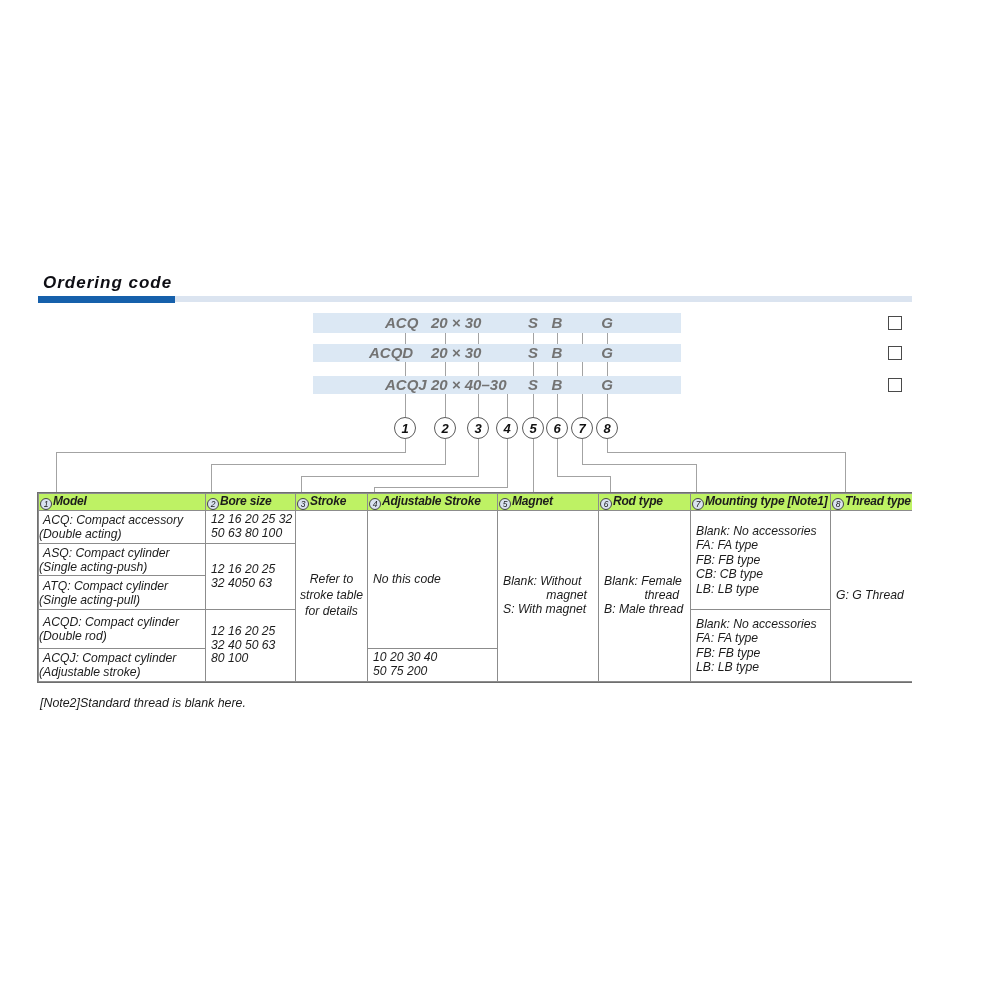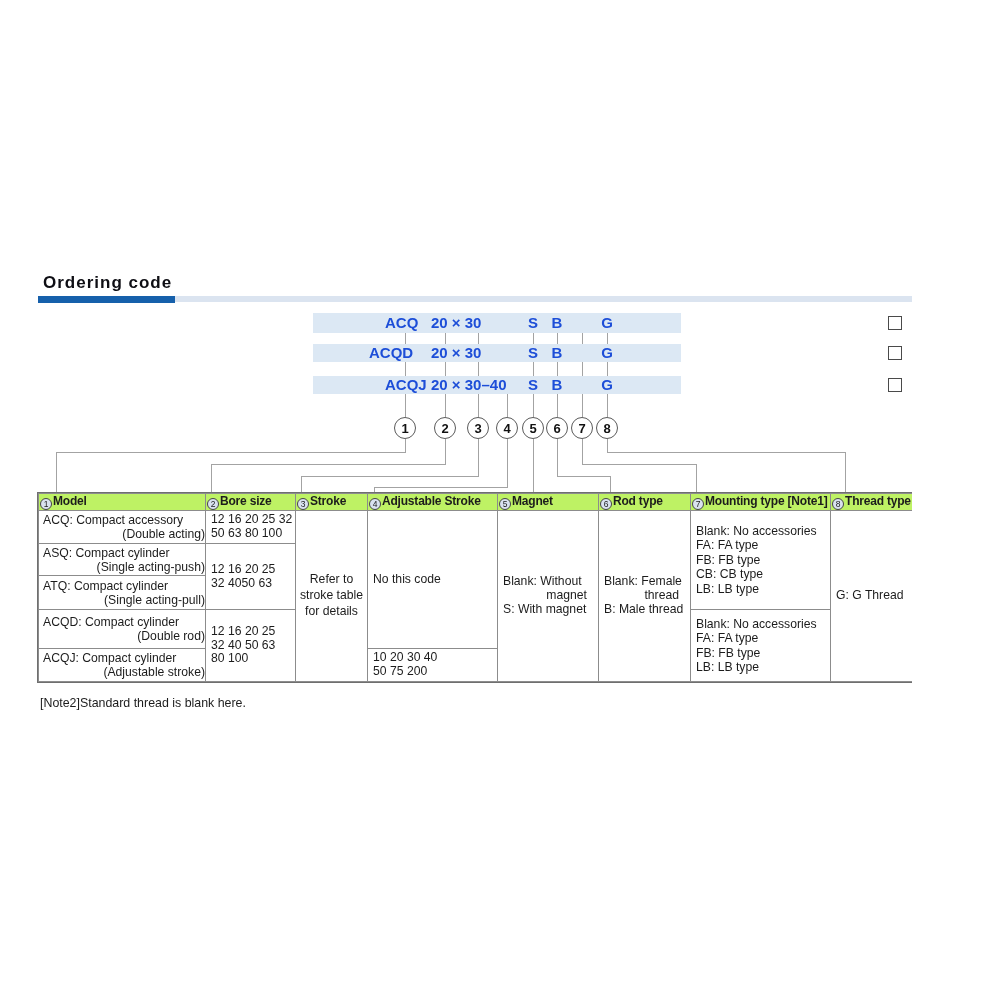--- a/index.html
+++ b/index.html
@@ -1,27 +1,27 @@
 <!DOCTYPE html>
 <html><head>
 <meta charset="utf-8">
 <style>
   html,body{margin:0;padding:0;background:#fff;}
   .canvas{position:relative;width:912px;height:1000px;background:#ffffff;overflow:hidden;
-          font-family:"Liberation Sans",sans-serif;color:#1c1c1c;}
+          font-family:"Liberation Sans",sans-serif;color:#1c1c1c;font-style:italic;}
 
   
   .page-title{position:absolute;left:43px;top:273px;font-size:17px;font-weight:bold;
               letter-spacing:1px;color:#0e0e14;}
   .title-bar{position:absolute;left:38px;top:296px;width:924px;height:6px;background:#dbe4f0;}
   .title-bar-dark{position:absolute;left:0;top:0;width:137px;height:7px;background:#1660ab;}
 
   
   .code-row{position:absolute;left:313px;width:368px;background:#dce8f4;}
-  .code-row span{position:absolute;font-weight:bold;font-size:15px;color:#1d4ed8;white-space:nowrap;}
+  .code-row span{position:absolute;font-weight:bold;font-size:15px;color:#737373;white-space:nowrap;}
   .cr-c{transform:translateX(-50%);}
   .cr-box{position:absolute;width:12px;height:12px;border:1.5px solid #4a4a4a;background:#fff;
           left:575px;transform:none;}
 
   
   .v{position:absolute;width:1px;background:#a3a3a3;}
   .h{position:absolute;height:1px;background:#a3a3a3;}
 
   
   .callout{position:absolute;top:417px;width:22px;height:22px;border:1.4px solid #5a5a5a;
@@ -33,21 +33,21 @@
            table-layout:fixed;font-size:12.2px;color:#1c1c1c;}
   .octable th,.octable td{border:1px solid #8c8c8c;padding:0;vertical-align:middle;
            overflow:hidden;background:#fff;}
   .octable th{background:#bef264;height:16px;font-size:12px;font-weight:bold;text-align:left;
            padding-left:1px;white-space:nowrap;letter-spacing:-0.2px;}
   .octable{outline:1px solid #6f6f6f;}
   .hnum{display:inline-flex;width:12px;height:12px;border:1px solid #444;border-radius:50%;
         box-sizing:border-box;align-items:center;justify-content:center;font-size:8.5px;
         font-weight:normal;margin-right:1px;vertical-align:-2px;background:#d9e2ef;}
   .m1{padding-left:4px;white-space:nowrap;}
-  .m2{text-align:right;white-space:nowrap;}
+  .m2{text-align:left;white-space:nowrap;}
   .ln{padding-left:5px;white-space:nowrap;line-height:1.14;}
   .ln-r{text-align:right;padding-right:11px;white-space:nowrap;line-height:1.14;}
   .ctr{text-align:center;white-space:nowrap;line-height:1.3;}
   .mount div{padding-left:5px;white-space:nowrap;line-height:1.18;}
 
   
   .note{position:absolute;left:40px;font-size:12.4px;color:#1c1c1c;white-space:nowrap;}
 </style>
 </head>
 <body>
@@ -72,21 +72,21 @@
     <span style="left:56px">ACQD</span>
     <span style="left:118px">20 × 30</span>
     <span class="cr-c" style="left:220px">S</span>
     <span class="cr-c" style="left:244px">B</span>
     <span class="cr-box" style="top:2px"></span>
     <span class="cr-c" style="left:294px">G</span>
   </div>
 
   <div class="code-row" style="top:376px;height:18px;line-height:18px;text-align:center;">
     <span style="left:72px">ACQJ</span>
-    <span style="left:118px">20 × 30–40</span>
+    <span style="left:118px">20 × 40–30</span>
     <span class="cr-c" style="left:220px">S</span>
     <span class="cr-c" style="left:244px">B</span>
     <span class="cr-box" style="top:2px"></span>
     <span class="cr-c" style="left:294px">G</span>
   </div>
 
   <div class="v" style="left:405px;top:333px;height:11px"></div>
   <div class="v" style="left:445px;top:333px;height:11px"></div>
   <div class="v" style="left:478px;top:333px;height:11px"></div>
   <div class="v" style="left:533px;top:333px;height:11px"></div>

